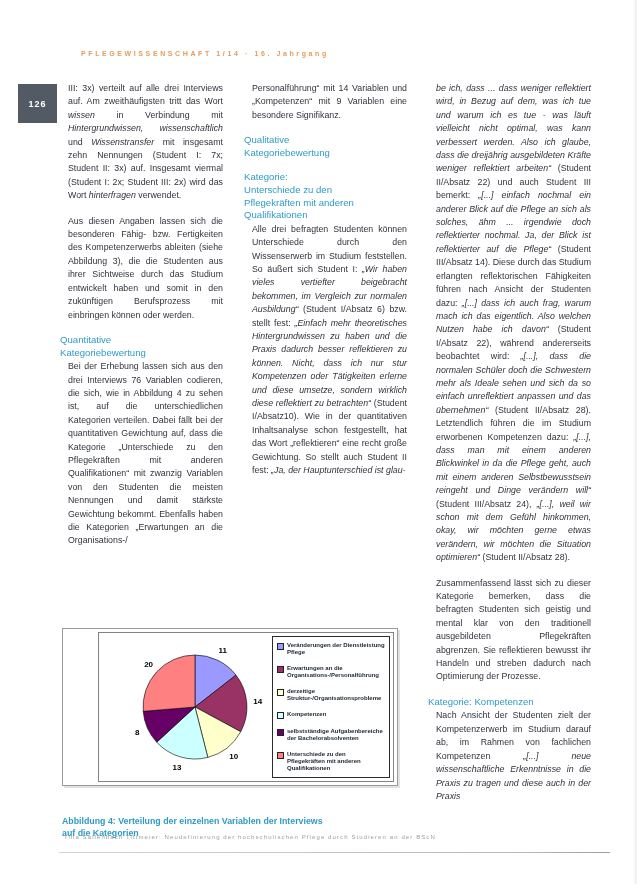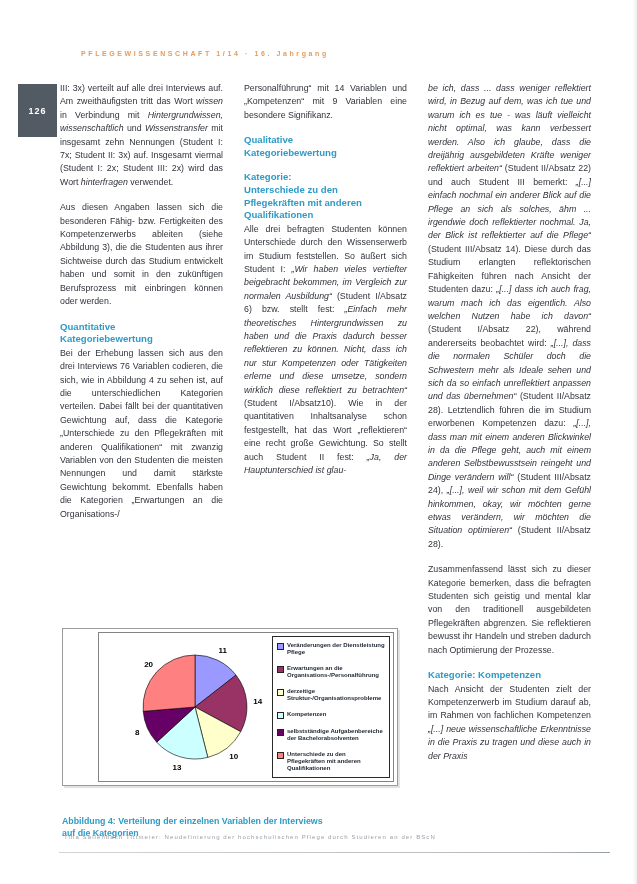--- a/index.html
+++ b/index.html
@@ -10,29 +10,29 @@
   .page::after {
     content:""; position:absolute; right:0; top:0; bottom:0; width:4px;
     background:linear-gradient(to right, rgba(0,0,0,0), rgba(0,0,0,0.07));
     pointer-events:none;
   }
   .header {
     position:absolute; left:81px; top:50px;
     font-size:7px; letter-spacing:2.6px; color:#e59c5c; font-weight:bold;
   }
   .pagenum {
-    position:absolute; left:18px; top:84px; width:39px; height:53px;
+    position:absolute; left:18px; top:84px; width:39px; height:39px;
     background:#525b64; color:#ffffff; font-size:9px; font-weight:bold;
     display:flex; align-items:center; justify-content:center; letter-spacing:1px;
   }
   .content { position:absolute; left:60px; top:82px; width:533px; display:flex; gap:21px; }
   .col { width:163px; font-size:8.8px; line-height:13.4px; color:#30333c; }
-  .col p { margin:0 0 12px 0; text-align:justify; }
+  .col p { margin:0 0 12px 8px; text-align:justify; }
   .heading {
-    margin:12px 0 1px 0; font-size:9.6px; line-height:12.6px; font-weight:bold;
+    margin:12px 0 1px 0; font-size:9.6px; line-height:12.6px; font-weight:normal;
     color:#2f9bc6; white-space:pre-line;
   }
   .it { font-style:italic; }
 
   .figure-box {
     position:absolute; left:62px; top:628px; width:334px; height:156px;
     border:1px solid #9a9a9a; background:#fff; box-shadow:2px 2px 0 #e2e2e2;
   }
   .chart-frame { position:absolute; inset:3px; border:1px solid #838383; background:#fff;margin-left:32px; }
   .pie-svg { position:absolute; left:0; top:0; }

